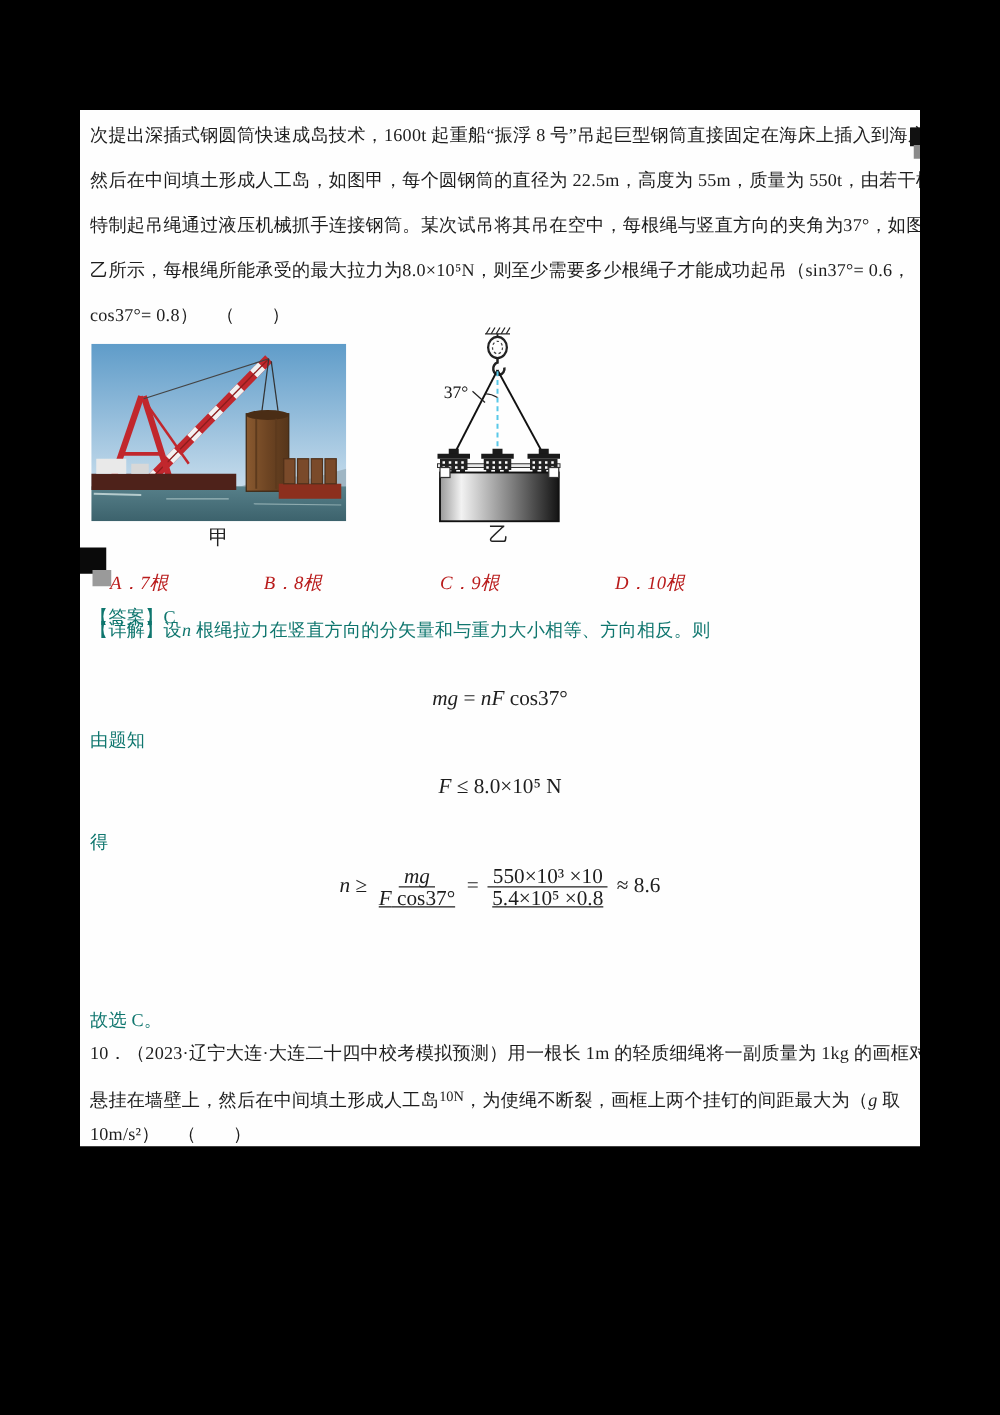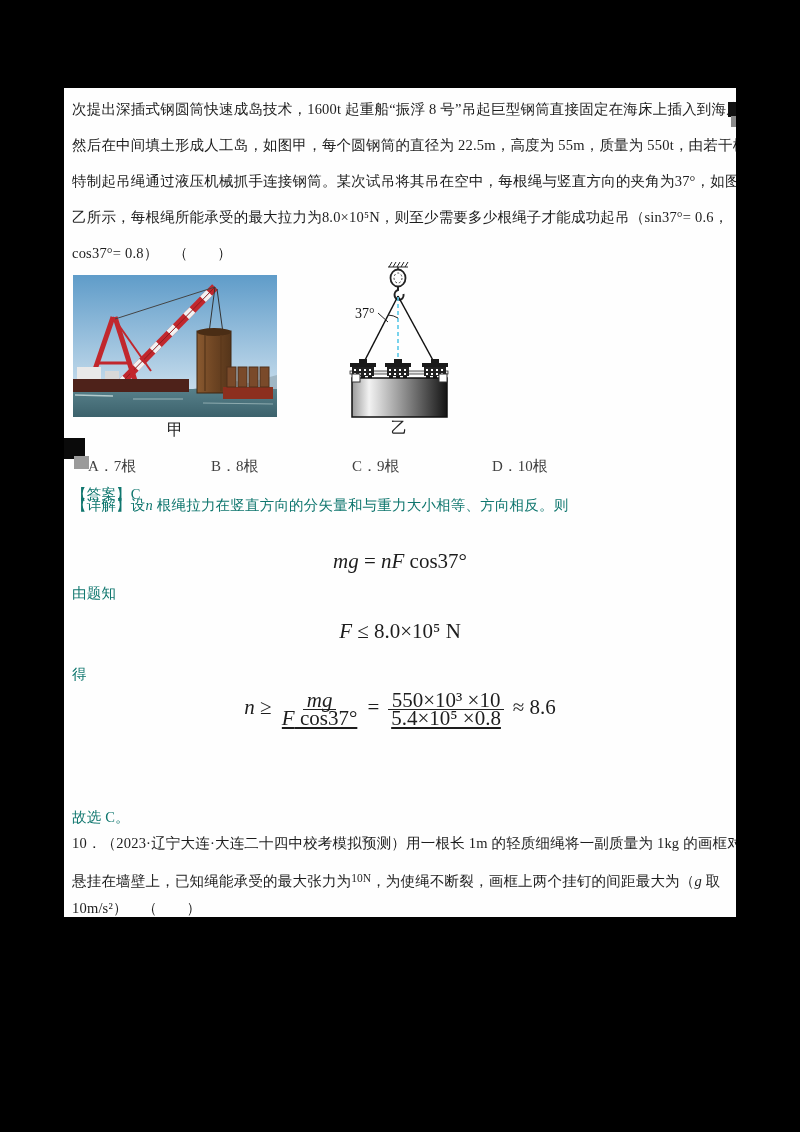--- a/index.html
+++ b/index.html
@@ -9,26 +9,26 @@
   }
   .page{
     position:absolute;left:64px;top:88px;width:672px;height:829px;
     background:#fefefe;overflow:hidden;
   }
   .line{
     position:absolute;left:8px;font-size:14.5px;line-height:19px;color:#1d1d1d;
     white-space:nowrap;letter-spacing:.2px;
   }
   .red{color:#0f766e;}
-  .cent{position:absolute;left:0;width:100%;text-align:center;font-size:21px;color:#1d1d1d;white-space:nowrap;}
+  .cent{position:absolute;left:0;width:100%;text-align:center;font-size:17px;color:#1d1d1d;white-space:nowrap;}
   i{font-style:italic;}
   .frac{display:inline-flex;flex-direction:column;align-items:center;vertical-align:middle;margin:0 3px;line-height:17px;}
   .frac .num{border-bottom:1.2px solid #222;padding:0 4px;}
   .frac .den{padding:0 2px;text-decoration:underline;}
-  .opt{position:absolute;font-size:15px;color:#404040;white-space:nowrap;}
+  .opt{position:absolute;font-size:15px;color:#b91c1c;white-space:nowrap;font-style:italic;}
   .figlabel{position:absolute;font-size:16px;color:#222;}
   .supn{font-size:11.5px;vertical-align:4px;letter-spacing:0;}
   .artifact{position:absolute;}
   svg{display:block;}
 </style>
 </head>
 <body>
 
 <div class="page">
 
@@ -234,17 +234,17 @@
       </span><span> = </span><span class="frac">
         <span class="num">550×10³ ×10</span>
         <span class="den">5.4×10⁵ ×0.8</span>
       </span><span> ≈ 8.6</span>
   </div>
 
   <div class="line red" style="top:720px">故选 C。</div>
 
   <div class="line" style="top:746px">10．（2023·辽宁大连·大连二十四中校考模拟预测）用一根长 1m 的轻质细绳将一副质量为 1kg 的画框对称</div>
   <div class="line" style="top:781px">
-    <span>悬挂在墙壁上，已知绳能承受的最大张力为</span><span class="supn">10N</span><span>，为使绳不断裂，画框上两个挂钉的间距最大为（</span><i>g</i><span> 取</span>
+    <span>悬挂在墙壁上，然后在中间填土形成人工岛</span><span class="supn">10N</span><span>，为使绳不断裂，画框上两个挂钉的间距最大为（</span><i>g</i><span> 取</span>
   </div>
   <div class="line" style="top:811px">10m/s²）　（　　）</div>
 
 </div>
 
 </body></html>

